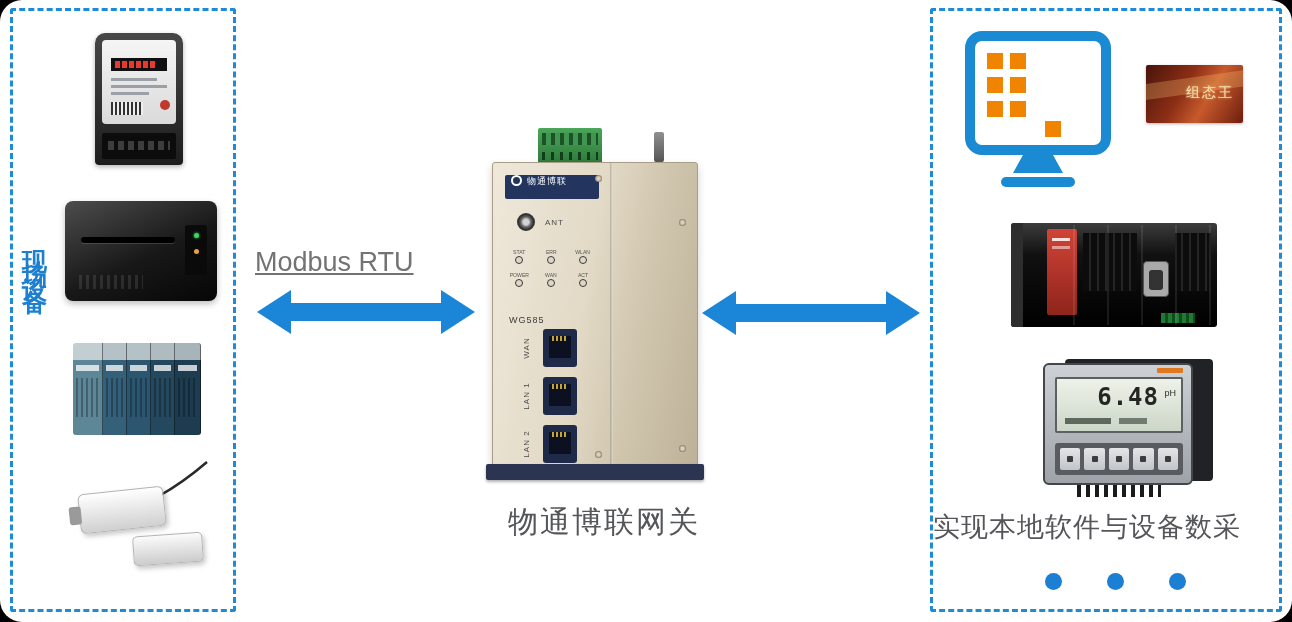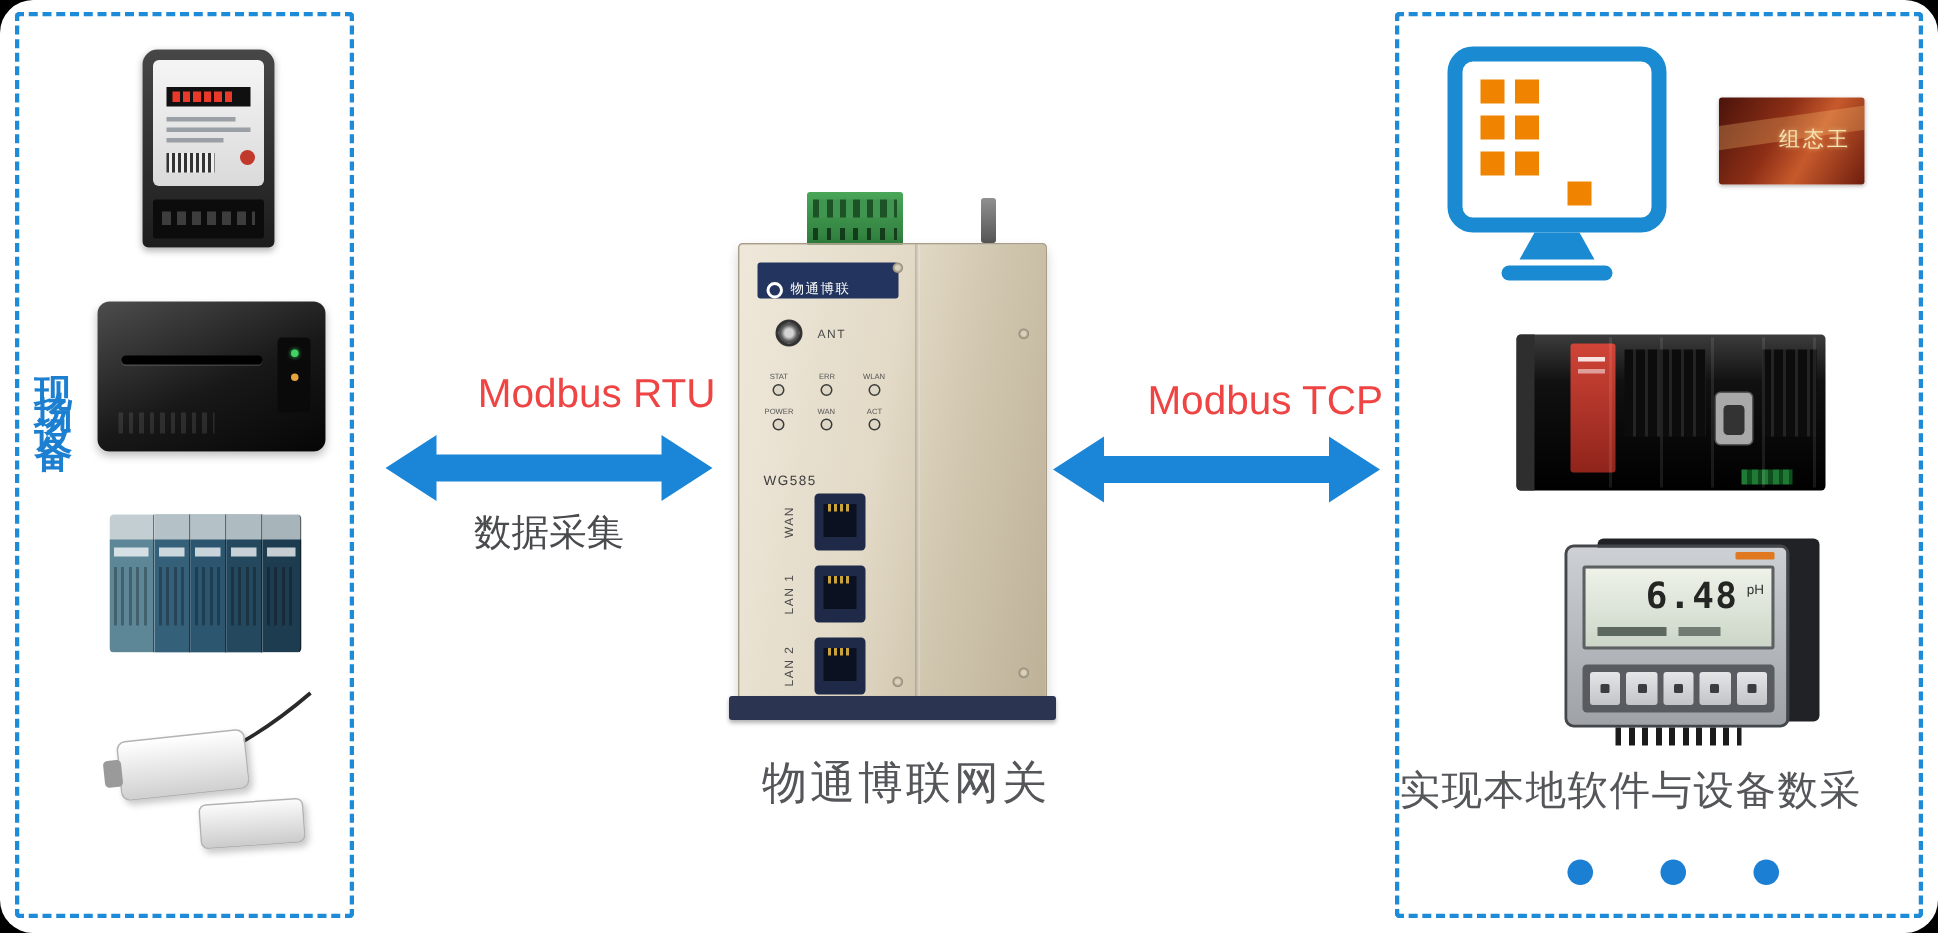--- a/index.html
+++ b/index.html
@@ -60,21 +60,21 @@
   .sensor { position:absolute; left:60px; top:447px; width:140px; height:112px; }
   .sensor-a { position:absolute; left:6px; top:32px; width:86px; height:40px;
               background:linear-gradient(#ffffff,#d0d0d0); border:1px solid #b3b3b3; border-radius:6px;
               transform:rotate(-6deg); box-shadow:2px 3px 5px rgba(0,0,0,.22); }
   .sensor-a::before { content:""; position:absolute; left:-11px; top:11px; width:12px; height:18px; background:#9a9a9a; border-radius:3px; }
   .sensor-b { position:absolute; left:60px; top:76px; width:70px; height:30px;
               background:linear-gradient(#fbfbfb,#cccccc); border:1px solid #b3b3b3; border-radius:5px;
               transform:rotate(-4deg); box-shadow:2px 3px 5px rgba(0,0,0,.22); }
 
   
-  .link-label { position:absolute; text-align:right; font-size:27px; color:#ef4444; }
+  .link-label { position:absolute; text-align:left; font-size:27px; color:#737373;text-decoration:underline; }
   .lbl-rtu   { left:255px; top:247px; width:222px; }
   .lbl-tcp   { left:700px; top:252px; width:222px; }
   .lbl-caiji { position:absolute; left:255px; top:338px; width:222px; text-align:center; font-size:25px; color:#4a4b4e; }
   .arrow { position:absolute; }
   .arrow-left  { left:255px; top:287px; }
   .arrow-right { left:700px; top:288px; }
 
   
   .gw { position:absolute; left:478px; top:122px; width:235px; height:372px; }
   .gw-terminal { position:absolute; left:60px; top:6px; width:64px; height:36px;
@@ -84,21 +84,21 @@
   .gw-terminal::after { content:""; position:absolute; left:4px; bottom:4px; right:4px; height:8px;
                  background:repeating-linear-gradient(90deg,#133d1a 0 3px,transparent 3px 9px); }
   .gw-antmount { position:absolute; left:176px; top:10px; width:10px; height:30px;
                  background:linear-gradient(#909090,#555); border-radius:2px; }
   .gw-body { position:absolute; left:14px; top:40px; width:206px; height:308px;
              background:linear-gradient(100deg,#efe8da 0%,#e2d9c6 45%,#cfc5ad 70%,#bdb298 100%);
              border:1px solid #a89d86; border-radius:3px; box-shadow:0 4px 8px rgba(0,0,0,.18); }
   .gw-divider { position:absolute; left:117px; top:0; bottom:0; width:3px;
              background:linear-gradient(90deg,rgba(0,0,0,.18),rgba(255,255,255,.3)); }
   .gw-logo { position:absolute; left:12px; top:12px; width:94px; height:24px; background:#23355e; border-radius:2px;
-             display:flex; align-items:flex-end; gap:5px; padding:0 6px; }
+             display:flex; align-items:flex-start; gap:5px; padding:0 6px; }
   .gw-logo-dot { width:11px; height:11px; border:2px solid #fff; border-radius:50%; flex:none; }
   .gw-logo-text { color:#fff; font-size:9px; letter-spacing:1px; white-space:nowrap; }
   .gw-ant { position:absolute; left:24px; top:50px; width:18px; height:18px; border-radius:50%;
             background:radial-gradient(circle,#d3d3d3 0 28%,#5a5a5a 55%,#262626 100%); border:2px solid #333; }
   .gw-ant-label { position:absolute; left:52px; top:55px; font-size:8px; color:#4a4a4a; letter-spacing:1px; }
   .gw-leds { position:absolute; left:14px; top:86px; width:96px; }
   .led-row { display:flex; gap:8px; margin-bottom:8px; }
   .led { width:24px; display:flex; flex-direction:column; align-items:center; }
   .led-label { font-size:6px; color:#555; transform:scale(.85); white-space:nowrap; }
   .led-dot { width:8px; height:8px; border-radius:50%; background:#ded7c6; border:1.5px solid #3a3a3a; margin-top:1px; }
@@ -215,21 +215,20 @@
       </svg>
       <div class="sensor-a"></div>
       <div class="sensor-b"></div>
     </div>
   </div>
 
   <div class="link-label lbl-rtu">Modbus RTU</div>
   <svg class="arrow arrow-left" width="222" height="50" viewBox="0 0 222 50">
     <polygon points="2,25 36,3 36,16 186,16 186,3 220,25 186,47 186,34 36,34 36,47" fill="#1b86d8"></polygon>
   </svg>
-  <div class="lbl-caiji">数据采集</div>
 
   <div class="gw">
     <div class="gw-terminal"></div>
     <div class="gw-antmount"></div>
     <div class="gw-body">
       <div class="gw-divider"></div>
       <div class="gw-logo">
         <span class="gw-logo-dot"></span>
         <span class="gw-logo-text">物通博联</span>
       </div>
@@ -282,21 +281,20 @@
 
       <span class="gw-screw s1"></span>
       <span class="gw-screw s2"></span>
       <span class="gw-screw s3"></span>
       <span class="gw-screw s4"></span>
     </div>
     <div class="gw-base"></div>
   </div>
   <div class="gw-caption">物通博联网关</div>
 
-  <div class="link-label lbl-tcp">Modbus TCP</div>
   <svg class="arrow arrow-right" width="222" height="50" viewBox="0 0 222 50">
     <polygon points="2,25 36,3 36,16 186,16 186,3 220,25 186,47 186,34 36,34 36,47" fill="#1b86d8"></polygon>
   </svg>
 
   <div class="dashed-box right-box">
 
     <svg class="abs monitor" width="150" height="160" viewBox="0 0 150 160">
       <rect x="7" y="7" width="136" height="114" rx="12" fill="none" stroke="#1a8ad2" stroke-width="10"></rect>
       <g fill="#f08300">
         <rect x="24" y="24" width="16" height="16"></rect>

